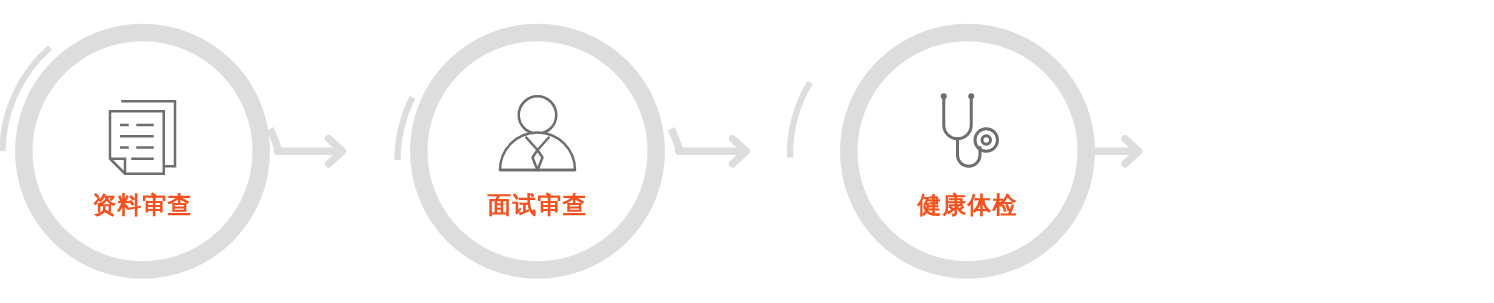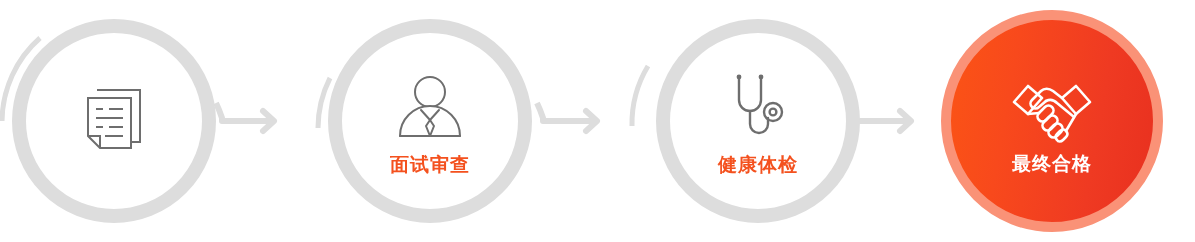--- a/index.html
+++ b/index.html
@@ -62,21 +62,21 @@
     letter-spacing:1px;
     line-height:1;
     white-space:nowrap;
   }
   .step.pending .label{ color:#f4511e; }
   .step.active  .label{ color:#ffffff; }
 
   
   #step-1{ left:12px; }
   #step-2{ left:328px;text-align:right; }
-  #step-3{ left:656px;text-align:center; }
+  #step-3{ left:672px;text-align:center; }
   #step-4{ left:941px; }
 </style>
 </head>
 <body>
 
 <div id="flow">
 
   <svg class="svg-layer" viewBox="0 0 1195 242">
     <g fill="none" stroke="#dddddd" stroke-width="6" stroke-linecap="butt" stroke-linejoin="round">
 
@@ -112,20 +112,21 @@
           <g stroke-width="2">
             <path d="M13 27 H20"></path>
             <path d="M26 27 H40"></path>
             <path d="M13 36 H40"></path>
             <path d="M13 45 H20"></path>
             <path d="M26 45 H40"></path>
             <path d="M22 54 H40"></path>
           </g>
         </svg>
       </div>
+      <div class="label">资料审查</div>
     </div>
   </div>
 
   <div class="step pending" id="step-2">
     <div class="ring"></div>
     <div class="inner">
       <div class="icon-box">
         <svg width="66" height="68" viewBox="0 0 66 68" fill="none" stroke="#6e6e6e" stroke-width="2" stroke-linejoin="round" stroke-linecap="round">
 
           <circle cx="33" cy="18" r="15"></circle>
@@ -157,45 +158,14 @@
           <path d="M22 39 V52 A9 9 0 0 0 40 52 V46"></path>
 
           <circle cx="45" cy="40" r="9"></circle>
           <circle cx="45" cy="40" r="3.4"></circle>
         </svg>
       </div>
       <div class="label">健康体检</div>
     </div>
   </div>
 
-  <div class="step active" id="step-4">
-    <div class="ring"></div>
-    <div class="inner">
-      <div class="icon-box">
-        <svg width="82" height="72" viewBox="0 0 82 72" fill="none" stroke="#ffffff" stroke-width="2.6" stroke-linecap="round" stroke-linejoin="round">
-
-          <path d="M3 29 L17 13 L31 25 L17 41 Z"></path>
-
-          <path d="M79 29 L65 13 L51 25 L65 41 Z"></path>
-
-          <path d="M51 25 L42 18 C38 15 33 15 30 18 L21 27
-                   C19 29 19 32 21 34 C23 36 26 36 28 34 L35 28"></path>
-
-          <path d="M35 28 C39 26 43 27 46 30 L63 44"></path>
-
-          <path d="M28 40 L34 34 C36 32 39 32 41 34 C43 36 43 39 41 41 L35 47
-                   C33 49 30 49 28 47 C26 45 26 42 28 40 Z"></path>
-          <path d="M33 49 L38 44 C40 42 43 42 45 44 C47 46 47 49 45 51 L40 56
-                   C38 58 35 58 33 56 C31 54 31 51 33 49 Z"></path>
-          <path d="M39 56 L43 52 C45 50 48 50 50 52 C52 54 52 57 50 59 L46 63
-                   C44 65 41 65 39 63 C37 61 37 58 39 56 Z"></path>
-          <path d="M46 61 L49 58 C51 56 54 56 55 58 C57 60 57 62 55 64 L52 67
-                   C50 69 47 69 46 67 C44 65 44 63 46 61 Z"></path>
-
-          <path d="M55 58 L65 41"></path>
-          <path d="M17 41 L28 40"></path>
-        </svg>
-      </div>
-      <div class="label">最终合格</div>
-    </div>
-  </div>
 
 </div>
 
 </body></html>

